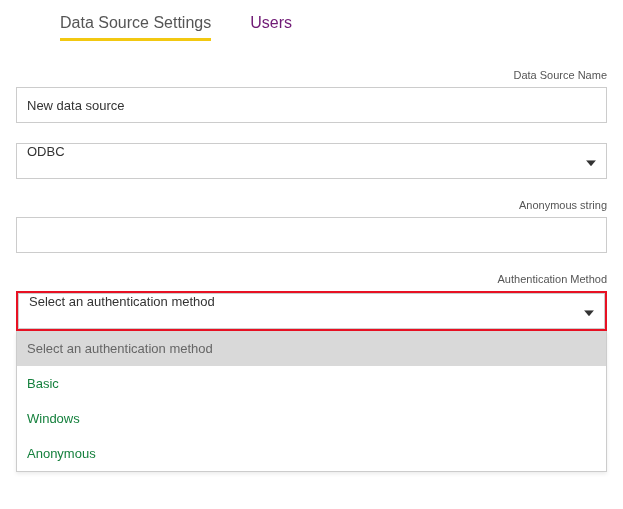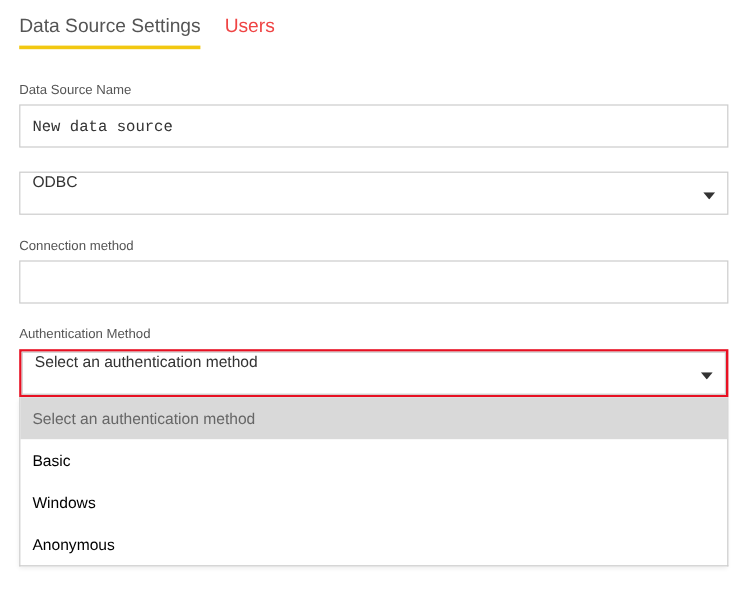--- a/index.html
+++ b/index.html
@@ -6,48 +6,50 @@
     body {
       font-family: "Segoe UI", -apple-system, sans-serif;
       background: #fff;
       width: 623px;
       height: 509px;
       padding: 14px 16px;
       color: #333;
     }
     .tabs {
       display: flex;
-      gap: 20px;
+      gap: 39px;
       border-bottom: 0;
       margin-bottom: 28px;
+      margin-left: 44px;
     }
     .tab {
       font-size: 16px;
-      color: #ef4444;
+      color: #701a75;
       padding-bottom: 6px;
       cursor: pointer;
       border-bottom: 3px solid transparent;
     }
     .tab.active {
       color: #555;
       border-bottom: 3px solid #f2c811;
     }
     .field-block { margin-bottom: 20px; }
     .field-label {
       font-size: 11px;
       color: #555;
       margin-bottom: 6px;
+      text-align: right;
     }
     .text-input, .select {
       width: 100%;
       height: 36px;
       border: 1px solid #ccc;
       padding: 0 10px;
       font-size: 13px;
-      font-family: Liberation Mono, monospace;
+      font-family: Liberation Sans, sans-serif;
       background: #fff;
       color: #333;
     }
     .select-like {
       position: relative;
       width: 100%;
       height: 36px;
       border: 1px solid #ccc;
       padding: 0 30px 0 10px;
       font-size: 13px;
@@ -74,21 +76,21 @@
       top: 40px;
       border: 1px solid #ccc;
       border-top: none;
       background: #fff;
       box-shadow: 0 2px 4px rgba(0,0,0,0.08);
     }
     .dropdown-item {
       padding: 10px 10px;
       font-size: 13px;
       cursor: pointer;
-      color: #000000;
+      color: #15803d;
     }
     .dropdown-item.placeholder {
       background: #d9d9d9;
       color: #666;
     }
   </style>
 </head>
 <body>
 
 <div class="tabs">
@@ -106,21 +108,21 @@
     <span>ODBC</span>
     <span class="select-chevron">
       <svg width="10" height="6" viewBox="0 0 10 6">
           <path d="M0 0 L5 6 L10 0 Z" fill="#333"></path>
         </svg>
     </span>
   </div>
 </div>
 
 <div class="field-block">
-  <div class="field-label">Connection method</div>
+  <div class="field-label">Anonymous string</div>
   <input type="text" class="text-input" value="" style="">
 </div>
 
 <div class="field-block">
   <div class="field-label">Authentication Method</div>
   <div class="auth-wrap">
     <div class="auth-select-border">
       <div class="select-like">
         <span>Select an authentication method</span>
         <span class="select-chevron">

